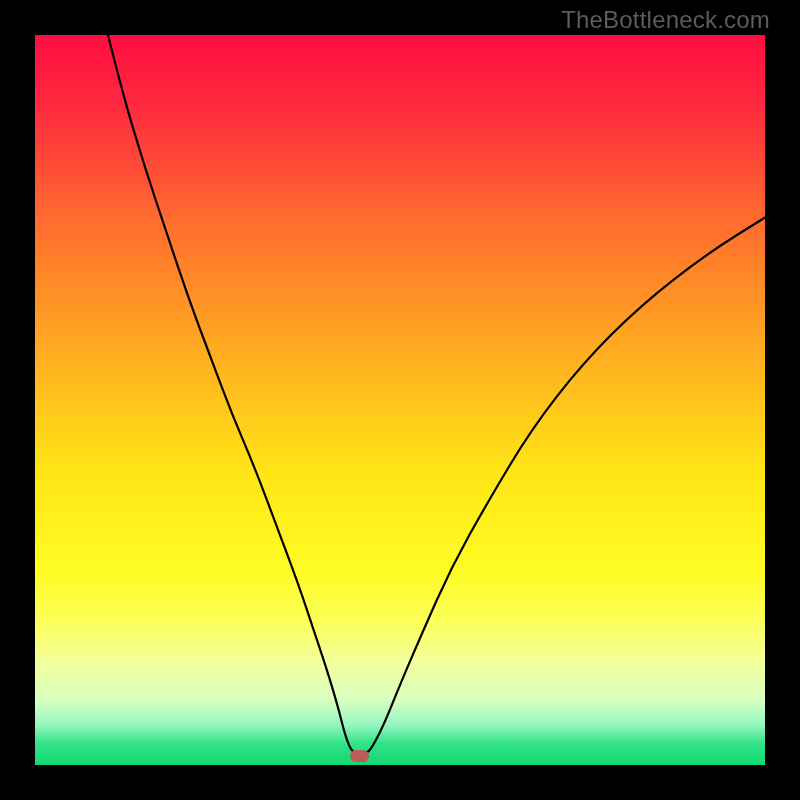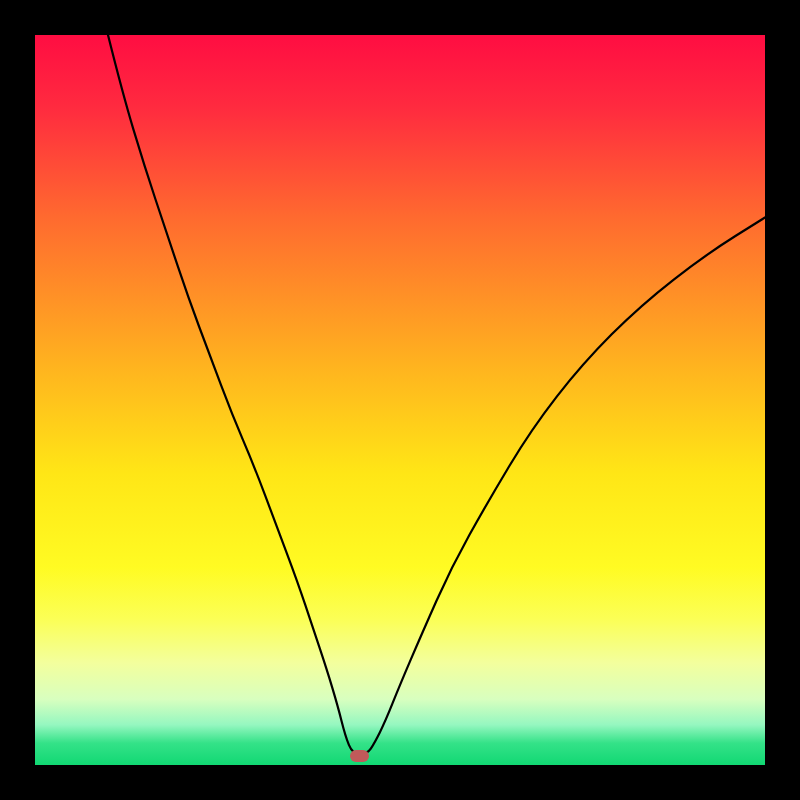--- a/index.html
+++ b/index.html
@@ -53,20 +53,21 @@
     font-weight: 500;
     color: #5c5c5c;
     letter-spacing: 0.2px;
   }
 </style>
 </head>
 <body>
 
 <div class="frame">
 
+  <div class="watermark">TheBottleneck.com</div>
 
   <div class="plot-area">
     <svg class="gradient-bg" viewBox="0 0 100 100" preserveAspectRatio="none">
       <defs>
         <linearGradient id="bg-grad" x1="0" y1="0" x2="0" y2="1">
             <stop offset="0%" stop-color="#ff0d42"></stop>
             <stop offset="10%" stop-color="#ff2b3f"></stop>
             <stop offset="25%" stop-color="#ff6a2f"></stop>
             <stop offset="45%" stop-color="#ffb21f"></stop>
             <stop offset="60%" stop-color="#ffe616"></stop>

